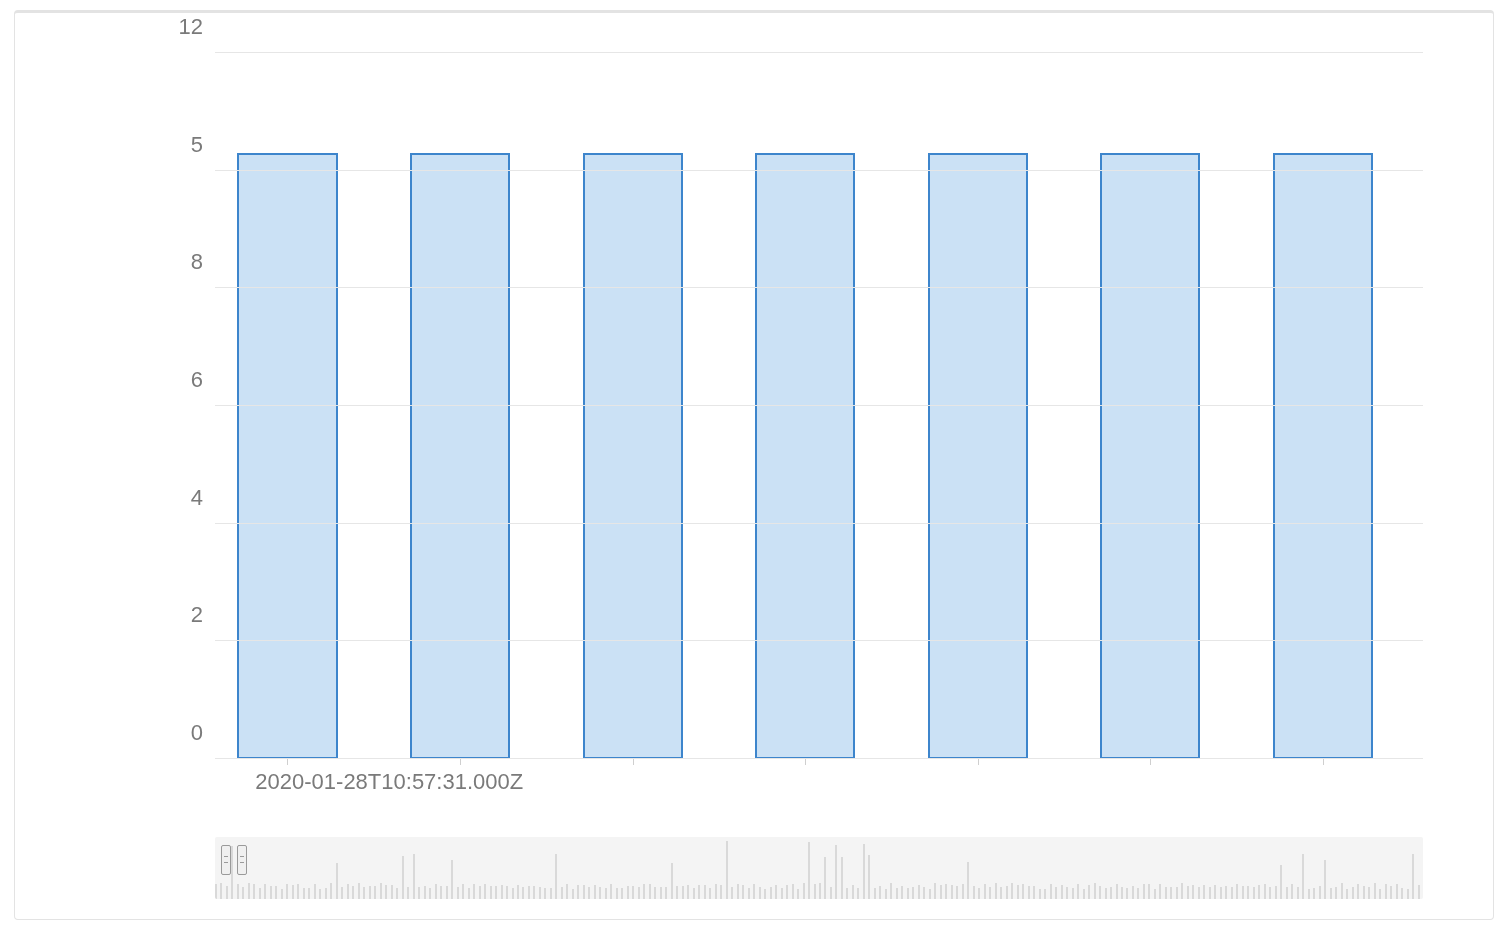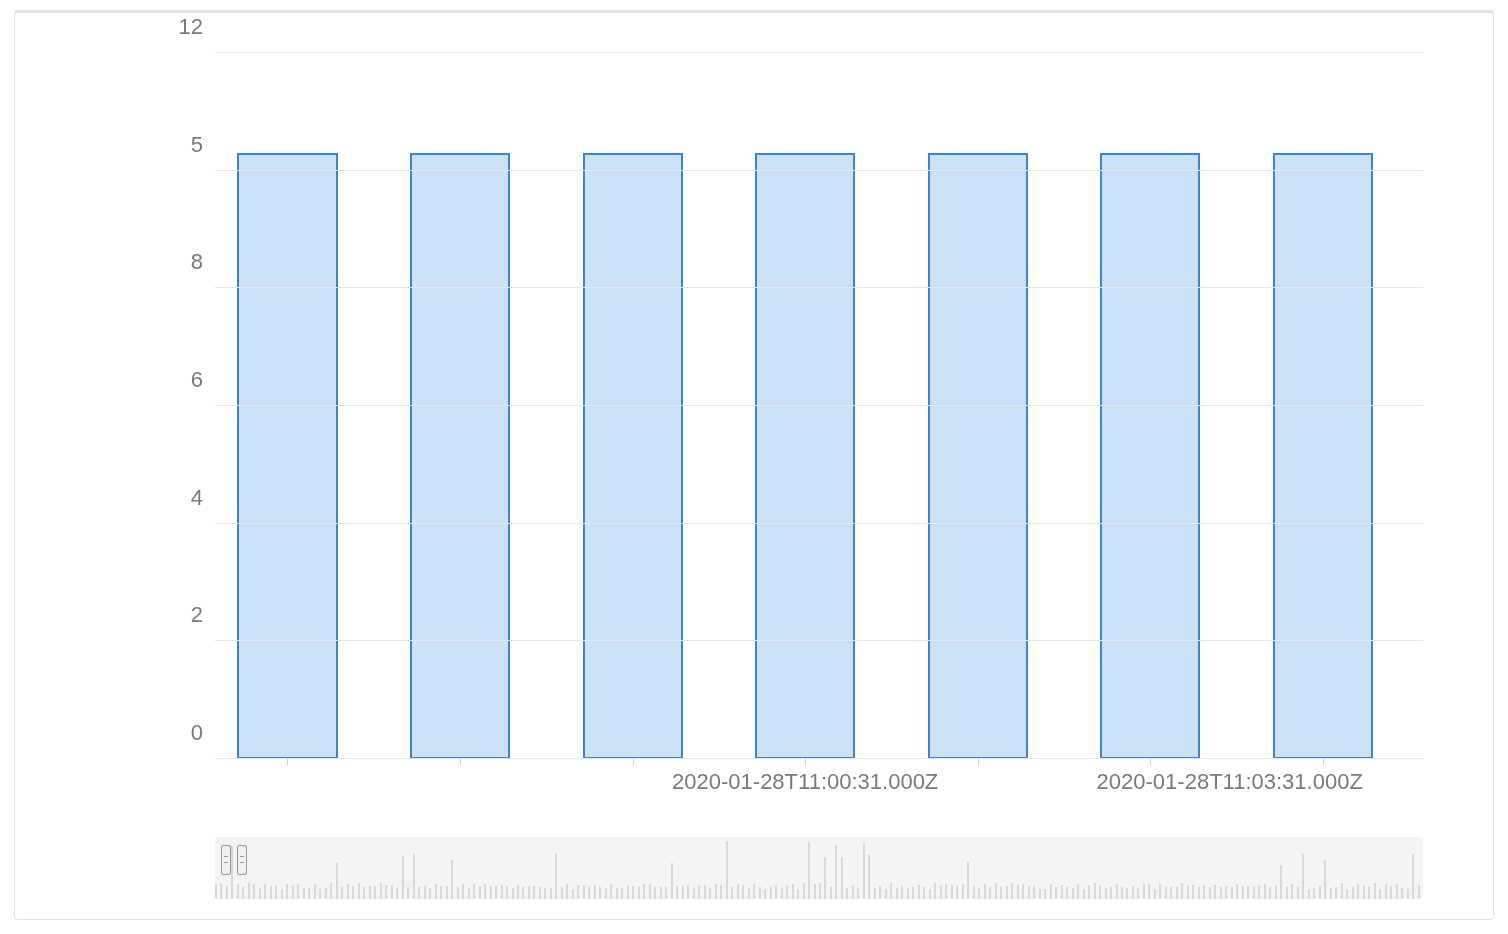--- a/index.html
+++ b/index.html
@@ -182,22 +182,21 @@
             <div class="ytick-label" style="bottom: 83.3333%;">5</div>
             <div class="gridline" style="bottom: 100%;"></div>
             <div class="ytick-label" style="bottom: 100%;">12</div>
             <div class="xtick-mark" style="left: 6%;"></div>
             <div class="xtick-mark" style="left: 20.2857%;"></div>
             <div class="xtick-mark" style="left: 34.5714%;"></div>
             <div class="xtick-mark" style="left: 48.8571%;"></div>
             <div class="xtick-mark" style="left: 63.1429%;"></div>
             <div class="xtick-mark" style="left: 77.4286%;"></div>
             <div class="xtick-mark" style="left: 91.7143%;"></div>
-            <div class="xtick-label" style="left: 48.8571%;">2020-01-28T11:00:31.000Z</div>
-            <div class="xtick-label right" style="left: 91.7143%;">2020-01-28T11:03:31.000Z</div>
+            <div class="xtick-label left" style="left: 6%;">2020-01-28T10:57:31.000Z</div>
           </div>
       </div>
 
       <div class="brush-wrap">
         <div class="brush-bg" id="brush-bg">
             <div class="spark" style="height: 15.3153px; left: 0%;"></div>
             <div class="spark" style="height: 15.7539px; left: 0.454545%;"></div>
             <div class="spark" style="height: 13.3716px; left: 0.909091%;"></div>
             <div class="spark" style="height: 53.2595px; left: 1.36364%;"></div>
             <div class="spark" style="height: 14.685px; left: 1.81818%;"></div>

